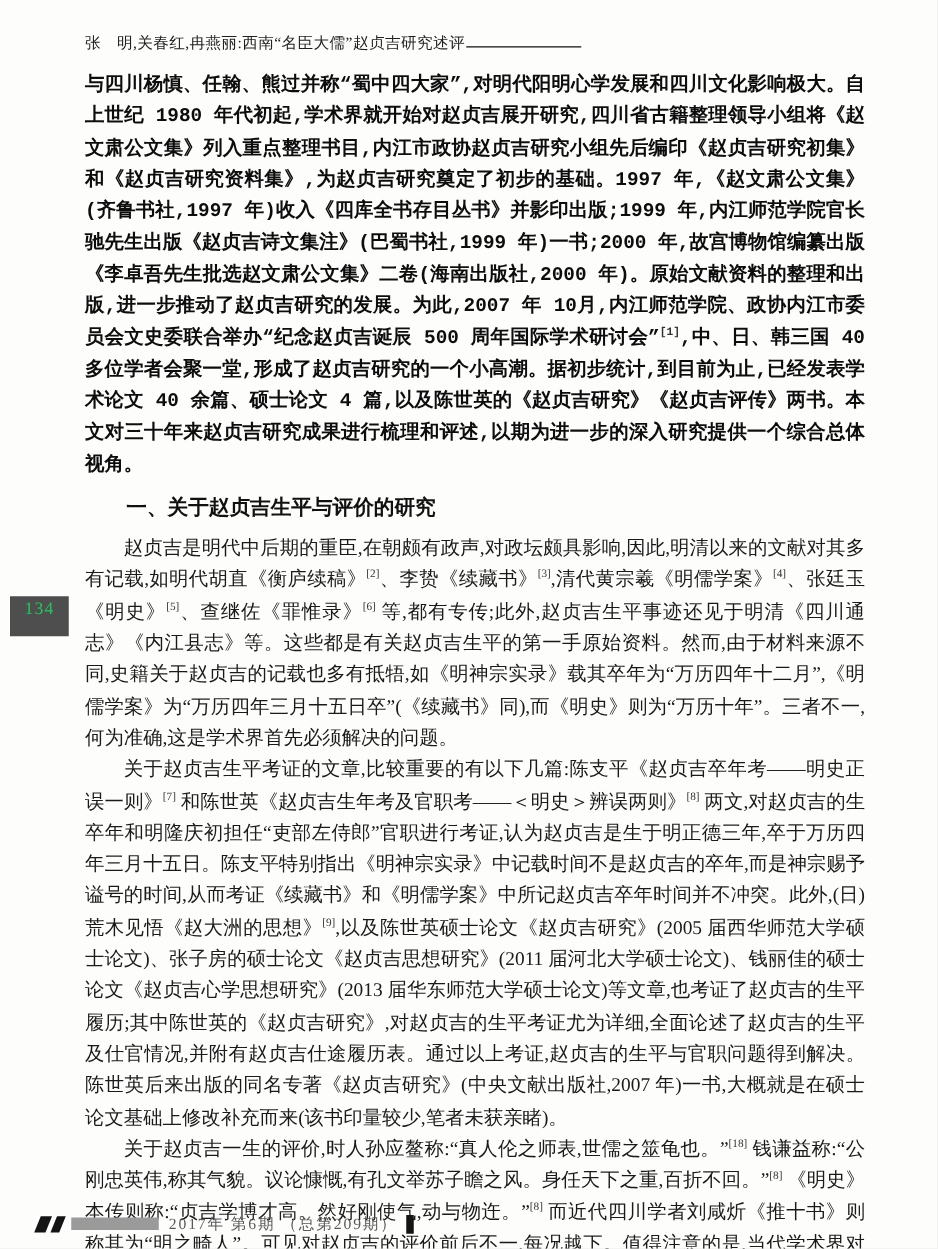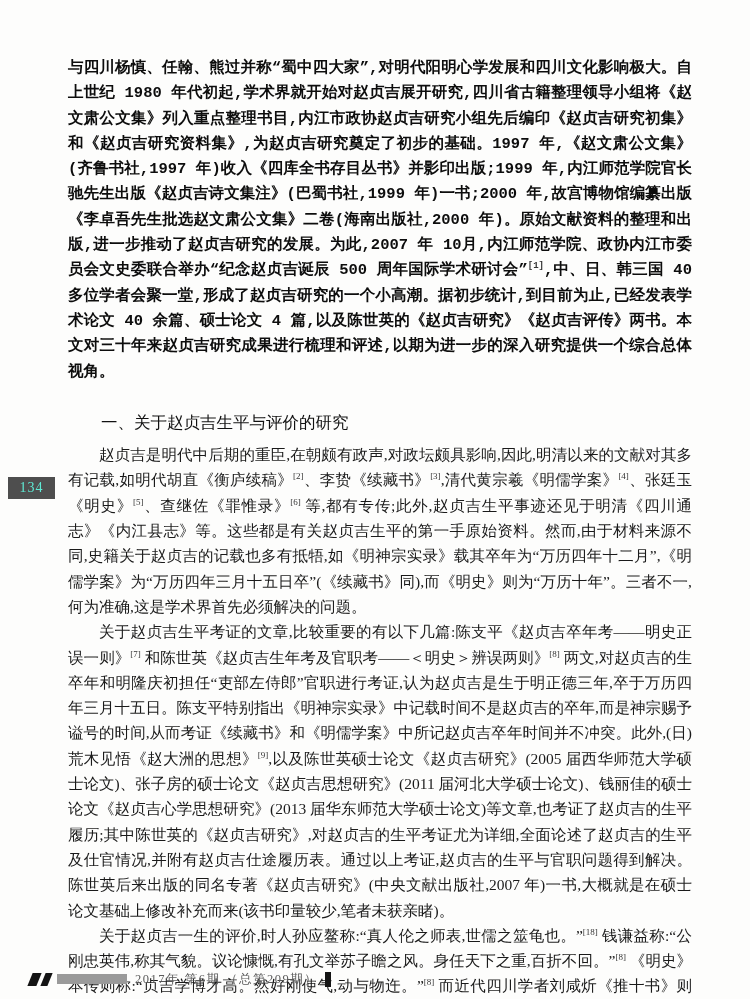--- a/index.html
+++ b/index.html
@@ -18,45 +18,48 @@
     vertical-align:baseline; margin-left:1px;
   }
   .body-text {
     position:absolute; top:56px; left:68px; width:624px;
     font-size:15.5px; line-height:25.3px; text-align:justify;
   }
   .body-text p { margin:0; }
   p.cont { text-indent:0; font-weight:600; color:#0d0d0d;font-family:Liberation Mono, monospace; }
   p.ind  { text-indent:2em; }
   h2.section {
-    font-size:16.5px; font-weight:400; margin:25px 0 7px; text-indent:2em;
+    font-size:16.5px; font-weight:700; margin:9px 0 7px; text-indent:2em;
     font-family:"Liberation Sans","DejaVu Sans",sans-serif; color:#111;
     text-align:left;
   }
   sup.ref { font-size:9px; line-height:0; vertical-align:super; color:#333; }
   .page-num {
-    position:absolute; left:8px; top:477px; width:47px; height:22px;
-    background:#4e4e4e; color:#5eead4; font-size:14px; letter-spacing:1px;
+    position:absolute; left:8px; top:477px; width:47px; height:32px;
+    background:#4e4e4e; color:#22c55e; font-size:14px; letter-spacing:1px;
     text-align:center; line-height:22px;
   }
   .footer {
     position:absolute; left:30px; top:969px; height:20px;
     display:flex; align-items:center;
   }
   .f-par { width:9px; height:13px; background:#141414; transform:skewX(-22deg); margin-right:4px; }
   .f-par.small { width:7px; }
   .f-bar { width:70px; height:10px; background:#9a9a9a; margin:0 8px 0 3px; }
   .f-text { font-size:12.5px; color:#5a5a5a; letter-spacing:1.5px; white-space:nowrap; }
   .f-end { width:6px; height:15px; background:#141414; margin-left:7px; }
 </style>
 </head>
 <body>
 
 <div class="page">
 
+  <div class="running-head">
+    <span>张　明,关春红,冉燕丽:西南“名臣大儒”赵贞吉研究述评</span><span class="rule"></span>
+  </div>
 
   <div class="body-text">
     <p class="cont">与四川杨慎、任翰、熊过并称“蜀中四大家”,对明代阳明心学发展和四川文化影响极大。自上世纪 1980 年代初起,学术界就开始对赵贞吉展开研究,四川省古籍整理领导小组将《赵文肃公文集》列入重点整理书目,内江市政协赵贞吉研究小组先后编印《赵贞吉研究初集》和《赵贞吉研究资料集》,为赵贞吉研究奠定了初步的基础。1997 年,《赵文肃公文集》(齐鲁书社,1997 年)收入《四库全书存目丛书》并影印出版;1999 年,内江师范学院官长驰先生出版《赵贞吉诗文集注》(巴蜀书社,1999 年)一书;2000 年,故宫博物馆编纂出版《李卓吾先生批选赵文肃公文集》二卷(海南出版社,2000 年)。原始文献资料的整理和出版,进一步推动了赵贞吉研究的发展。为此,2007 年 10月,内江师范学院、政协内江市委员会文史委联合举办“纪念赵贞吉诞辰 500 周年国际学术研讨会”<sup class="ref">[1]</sup>,中、日、韩三国 40 多位学者会聚一堂,形成了赵贞吉研究的一个小高潮。据初步统计,到目前为止,已经发表学术论文 40 余篇、硕士论文 4 篇,以及陈世英的《赵贞吉研究》《赵贞吉评传》两书。本文对三十年来赵贞吉研究成果进行梳理和评述,以期为进一步的深入研究提供一个综合总体视角。</p>
     <h2 class="section">一、关于赵贞吉生平与评价的研究</h2>
     <p class="ind">赵贞吉是明代中后期的重臣,在朝颇有政声,对政坛颇具影响,因此,明清以来的文献对其多有记载,如明代胡直《衡庐续稿》<sup class="ref">[2]</sup>、李贽《续藏书》<sup class="ref">[3]</sup>,清代黄宗羲《明儒学案》<sup class="ref">[4]</sup>、张廷玉《明史》<sup class="ref">[5]</sup>、查继佐《罪惟录》<sup class="ref">[6]</sup> 等,都有专传;此外,赵贞吉生平事迹还见于明清《四川通志》《内江县志》等。这些都是有关赵贞吉生平的第一手原始资料。然而,由于材料来源不同,史籍关于赵贞吉的记载也多有抵牾,如《明神宗实录》载其卒年为“万历四年十二月”,《明儒学案》为“万历四年三月十五日卒”(《续藏书》同),而《明史》则为“万历十年”。三者不一,何为准确,这是学术界首先必须解决的问题。</p>
     <p class="ind">关于赵贞吉生平考证的文章,比较重要的有以下几篇:陈支平《赵贞吉卒年考——明史正误一则》<sup class="ref">[7]</sup> 和陈世英《赵贞吉生年考及官职考——＜明史＞辨误两则》<sup class="ref">[8]</sup> 两文,对赵贞吉的生卒年和明隆庆初担任“吏部左侍郎”官职进行考证,认为赵贞吉是生于明正德三年,卒于万历四年三月十五日。陈支平特别指出《明神宗实录》中记载时间不是赵贞吉的卒年,而是神宗赐予谥号的时间,从而考证《续藏书》和《明儒学案》中所记赵贞吉卒年时间并不冲突。此外,(日)荒木见悟《赵大洲的思想》<sup class="ref">[9]</sup>,以及陈世英硕士论文《赵贞吉研究》(2005 届西华师范大学硕士论文)、张子房的硕士论文《赵贞吉思想研究》(2011 届河北大学硕士论文)、钱丽佳的硕士论文《赵贞吉心学思想研究》(2013 届华东师范大学硕士论文)等文章,也考证了赵贞吉的生平履历;其中陈世英的《赵贞吉研究》,对赵贞吉的生平考证尤为详细,全面论述了赵贞吉的生平及仕官情况,并附有赵贞吉仕途履历表。通过以上考证,赵贞吉的生平与官职问题得到解决。陈世英后来出版的同名专著《赵贞吉研究》(中央文献出版社,2007 年)一书,大概就是在硕士论文基础上修改补充而来(该书印量较少,笔者未获亲睹)。</p>
     <p class="ind">关于赵贞吉一生的评价,时人孙应鳌称:“真人伦之师表,世儒之筮龟也。”<sup class="ref">[18]</sup> 钱谦益称:“公刚忠英伟,称其气貌。议论慷慨,有孔文举苏子瞻之风。身任天下之重,百折不回。”<sup class="ref">[8]</sup> 《明史》本传则称:“贞吉学博才高。然好刚使气,动与物迕。”<sup class="ref">[8]</sup> 而近代四川学者刘咸炘《推十书》则称其为“明之畸人”。可见对赵贞吉的评价前后不一,每况越下。值得注意的是,当代学术界对赵贞吉都给予比较正面的评价。如官长驰《赵贞吉诗文集(点校本)前言》<sup class="ref">[1]</sup> 一文,指出赵贞吉是明代四川的文化名人,在当时即享有盛名,与杨慎、任翰、熊敦朴合称“蜀中四大家”;该文简要介绍赵贞吉的生平</p>
   </div>
 
   <div class="page-num">134</div>

